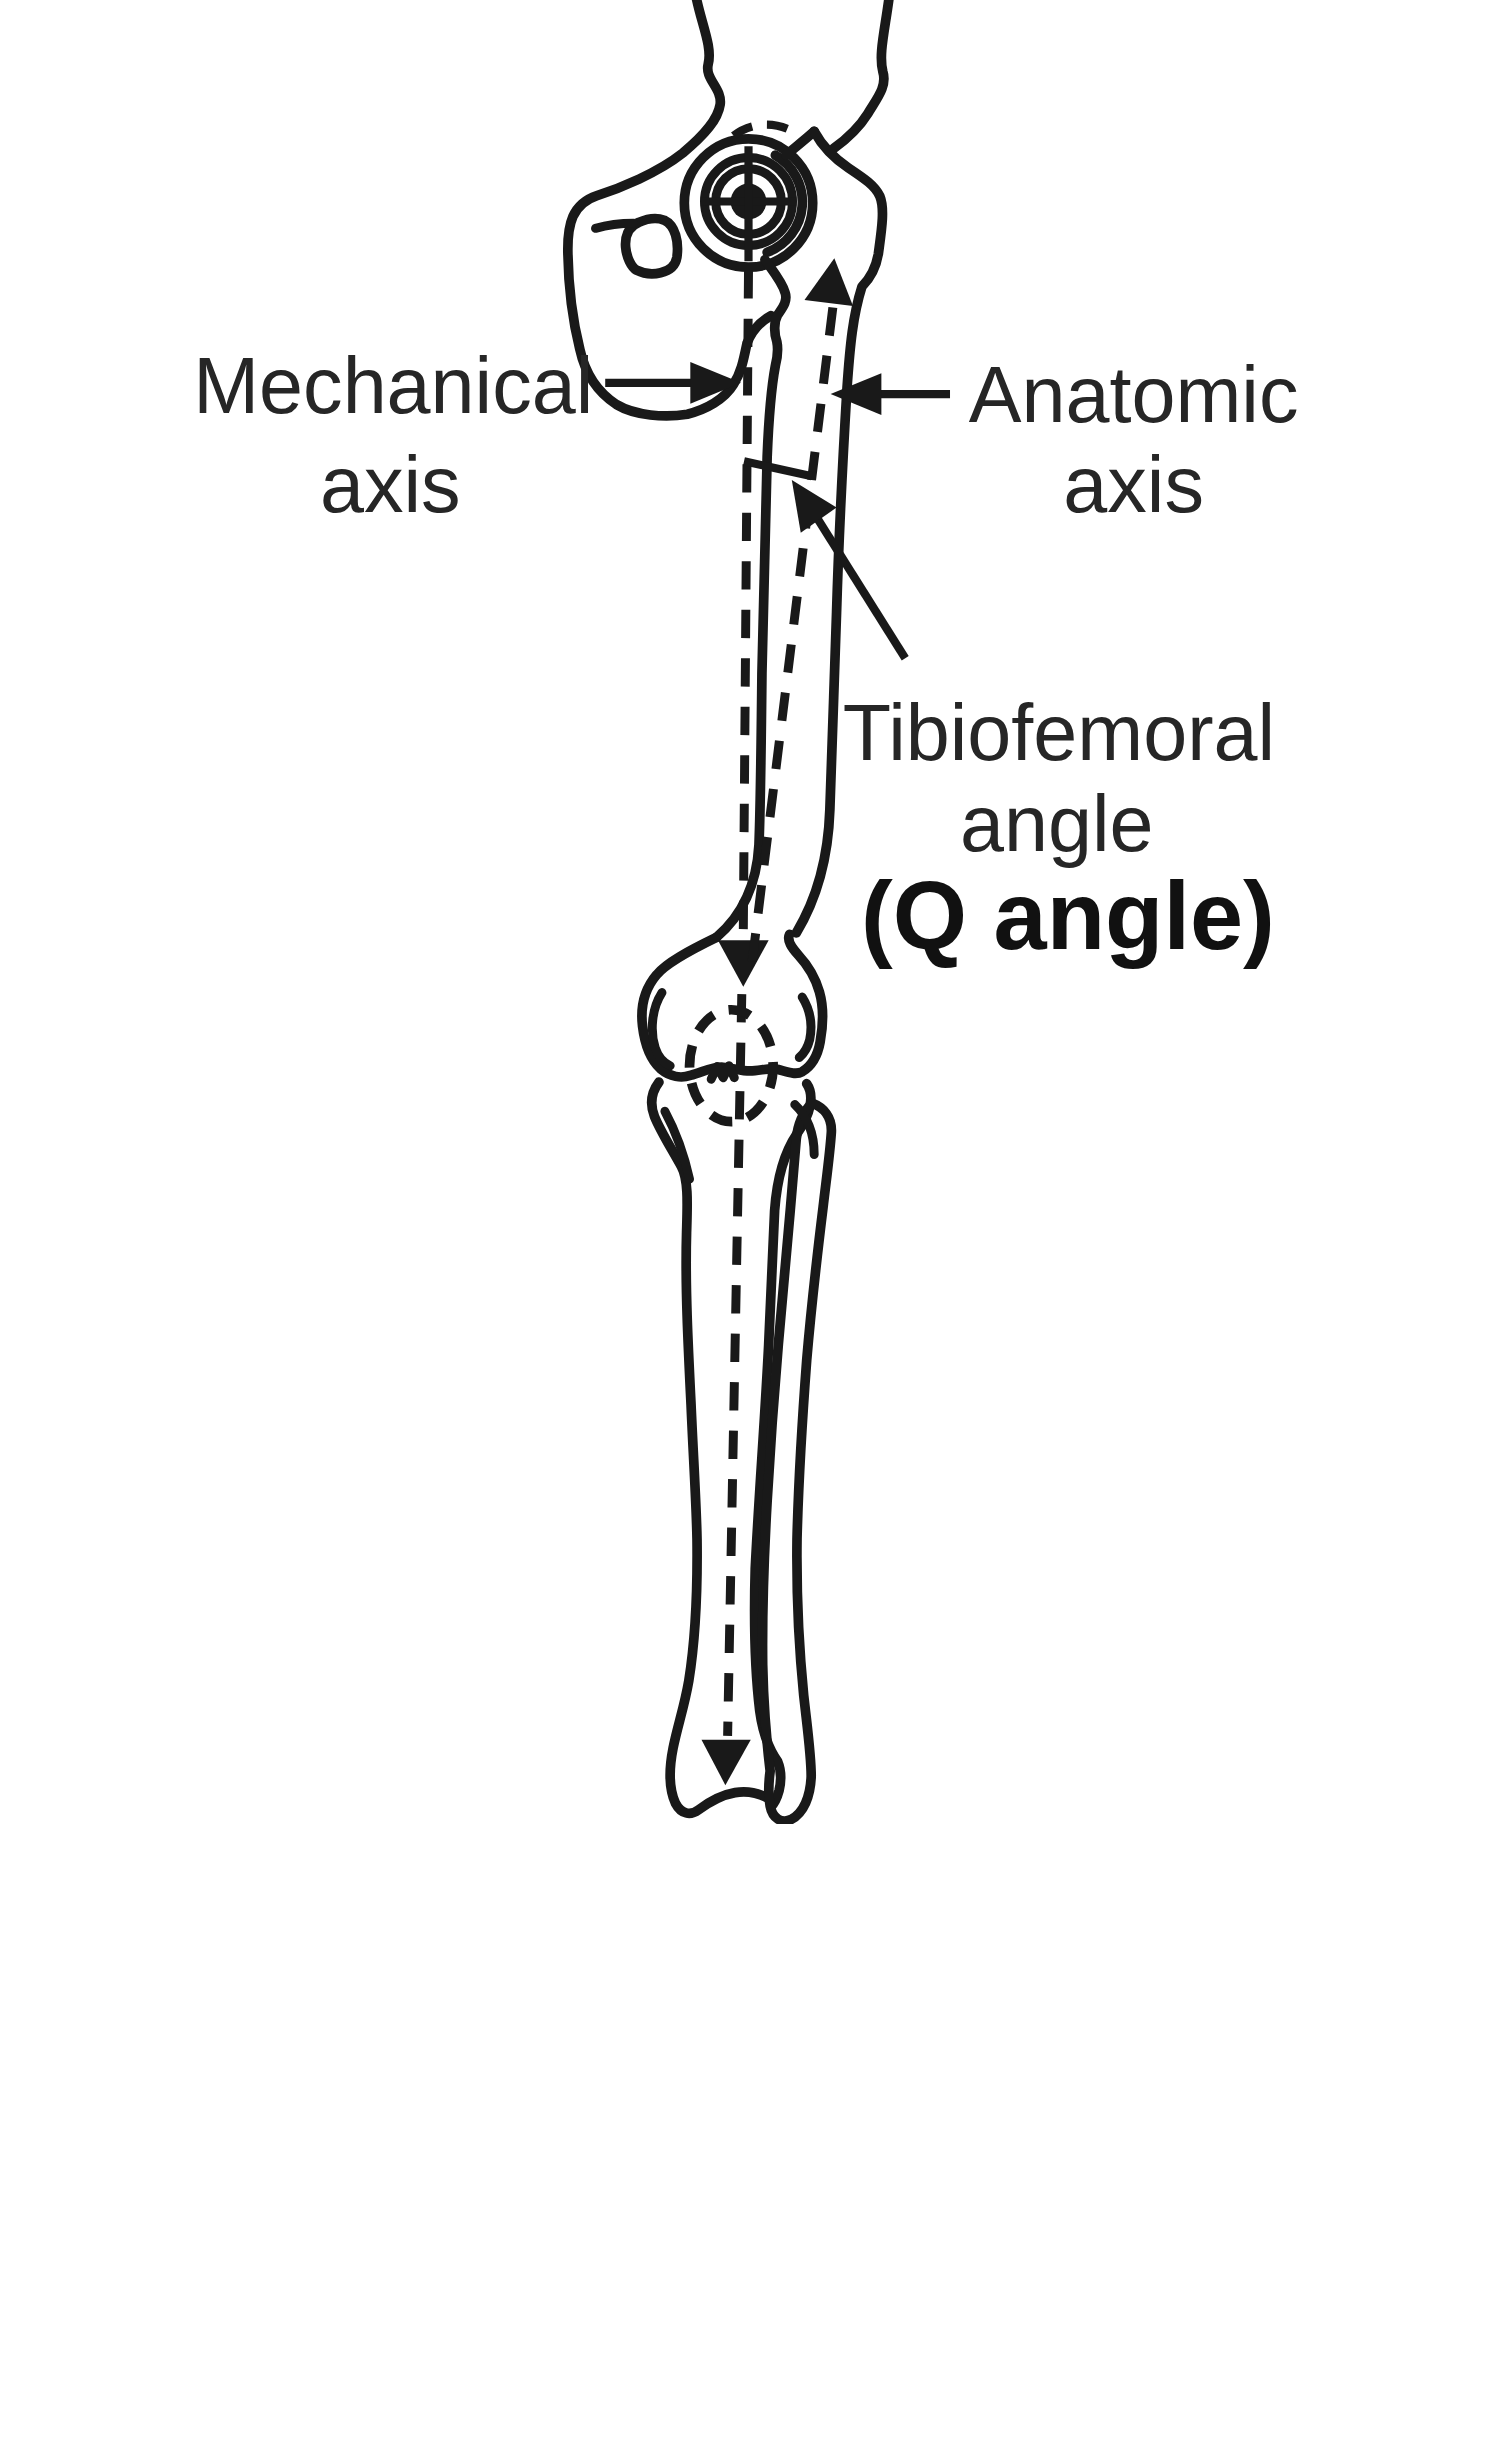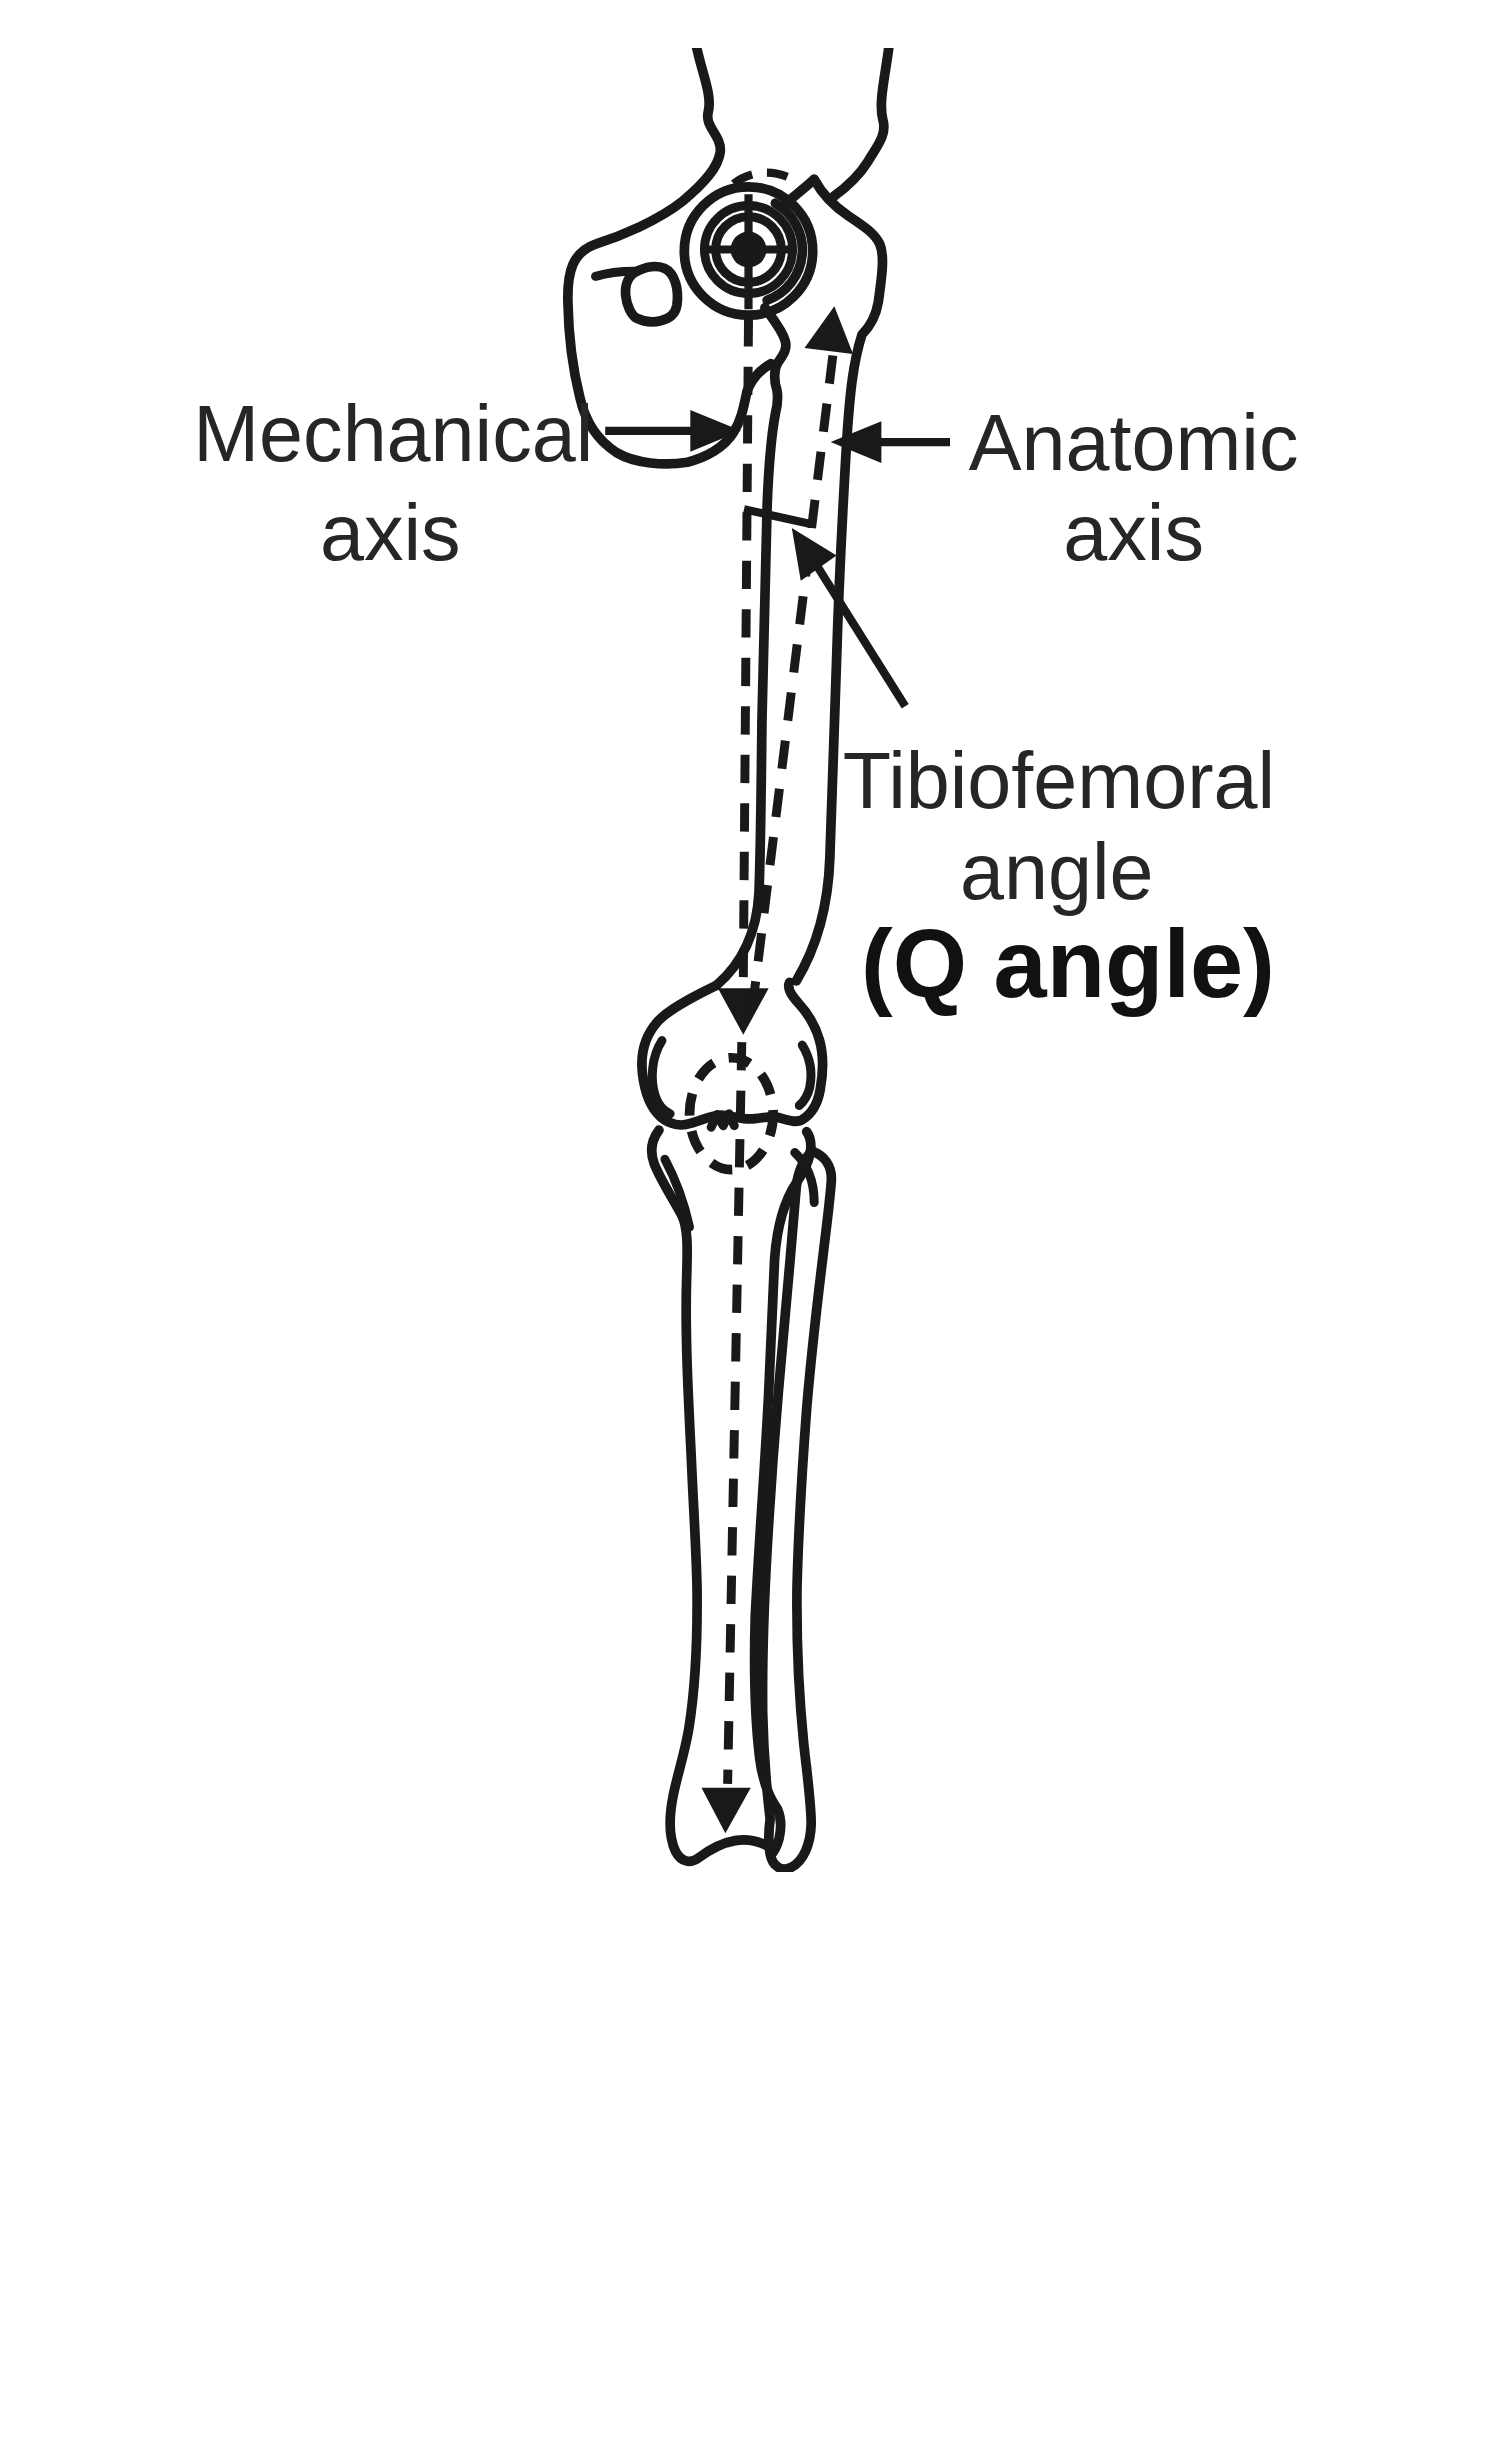--- a/index.html
+++ b/index.html
@@ -7,21 +7,20 @@
     padding: 0;
     background: #ffffff;
   }
   .figure-wrap {
     position: relative;
     width: 1500px;
     height: 1824px;
     background: #ffffff;
     overflow: hidden;
     font-family: "Liberation Sans", sans-serif;
-    margin-top: 48px;
   }
   svg.diagram {
     position: absolute;
     inset: 0;
     width: 100%;
     height: 100%;
     display: block;
   }
   .bone {
     fill: none;

